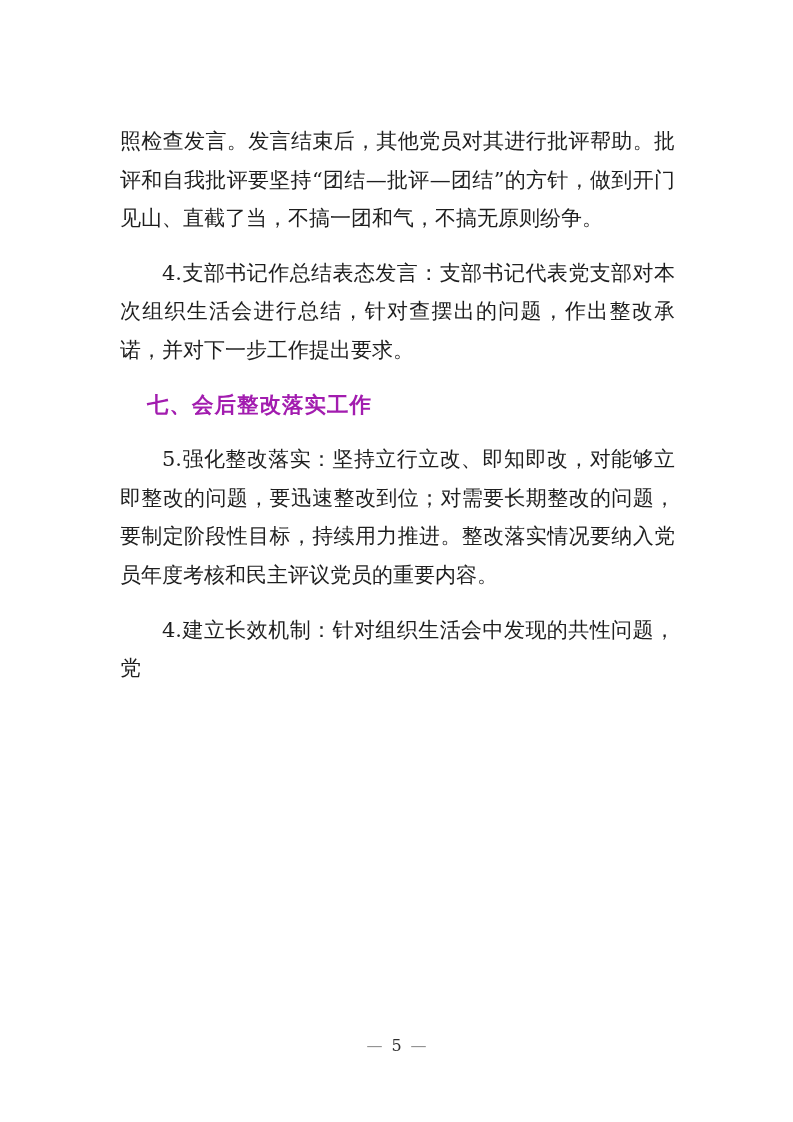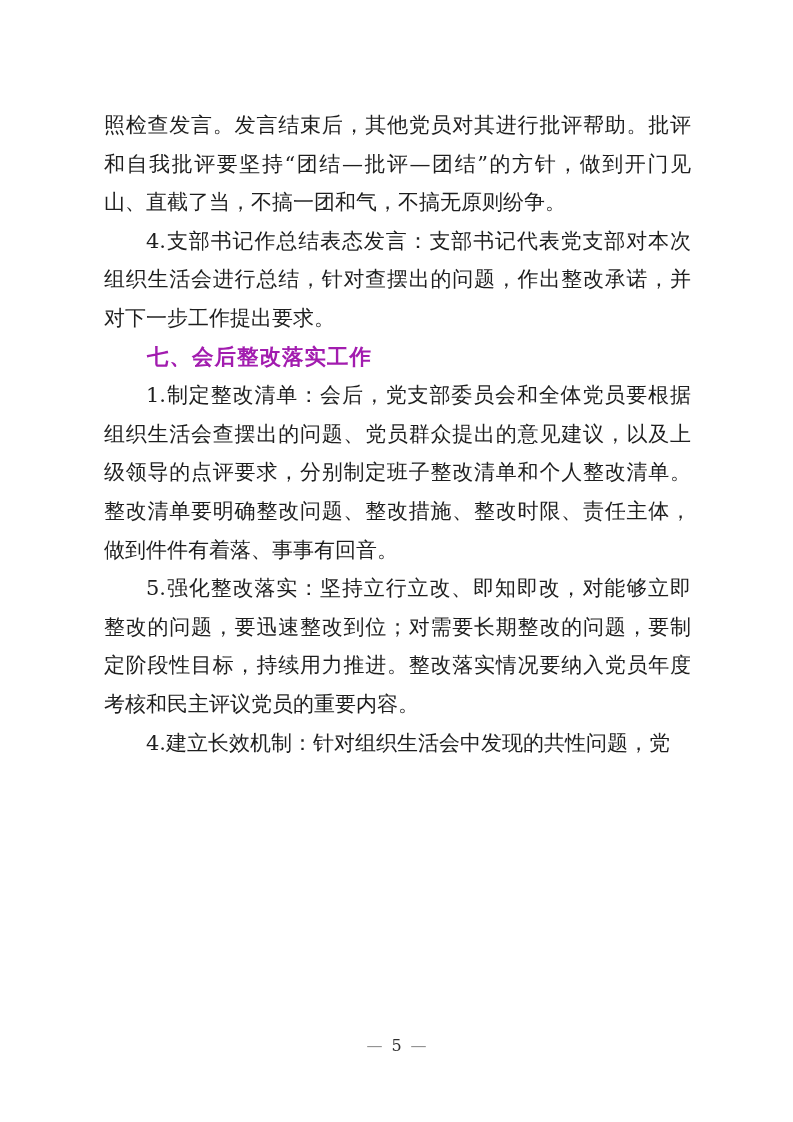--- a/index.html
+++ b/index.html
@@ -16,21 +16,21 @@
     font-family: "DejaVu Serif", "Liberation Serif", serif;
     color: #1e1e1e;
   }
   .content {
     position: absolute;
     left: 104px;
     top: 106px;
     width: 587px;
   }
   .para {
-    margin: 0;
+    margin: 16px;
     font-size: 21px;
     line-height: 38.6px;
     text-align: justify;
     text-justify: inter-ideograph;
     word-break: break-all;
     text-indent: 2em;
     color: #1e1e1e;
     font-weight: normal;
   }
   .para.no-indent {
@@ -65,21 +65,20 @@
   }
 </style>
 </head>
 <body>
 
 <div class="page">
   <div class="content">
     <p class="para no-indent">照检查发言。发言结束后，其他党员对其进行批评帮助。批评和自我批评要坚持“团结—批评—团结”的方针，做到开门见山、直截了当，不搞一团和气，不搞无原则纷争。</p>
     <p class="para">4.支部书记作总结表态发言：支部书记代表党支部对本次组织生活会进行总结，针对查摆出的问题，作出整改承诺，并对下一步工作提出要求。</p>
     <h2 class="section-heading">七、会后整改落实工作</h2>
-    <p class="para">1.制定整改清单：会后，党支部委员会和全体党员要根据组织生活会查摆出的问题、党员群众提出的意见建议，以及上级领导的点评要求，分别制定班子整改清单和个人整改清单。整改清单要明确整改问题、整改措施、整改时限、责任主体，做到件件有着落、事事有回音。</p>
     <p class="para">5.强化整改落实：坚持立行立改、即知即改，对能够立即整改的问题，要迅速整改到位；对需要长期整改的问题，要制定阶段性目标，持续用力推进。整改落实情况要纳入党员年度考核和民主评议党员的重要内容。</p>
     <p class="para">4.建立长效机制：针对组织生活会中发现的共性问题，党</p>
   </div>
 
   <div class="footer">
     <span class="dash">—</span><span class="num">5</span><span class="dash">—</span>
   </div>
 </div>
 
 </body></html>

